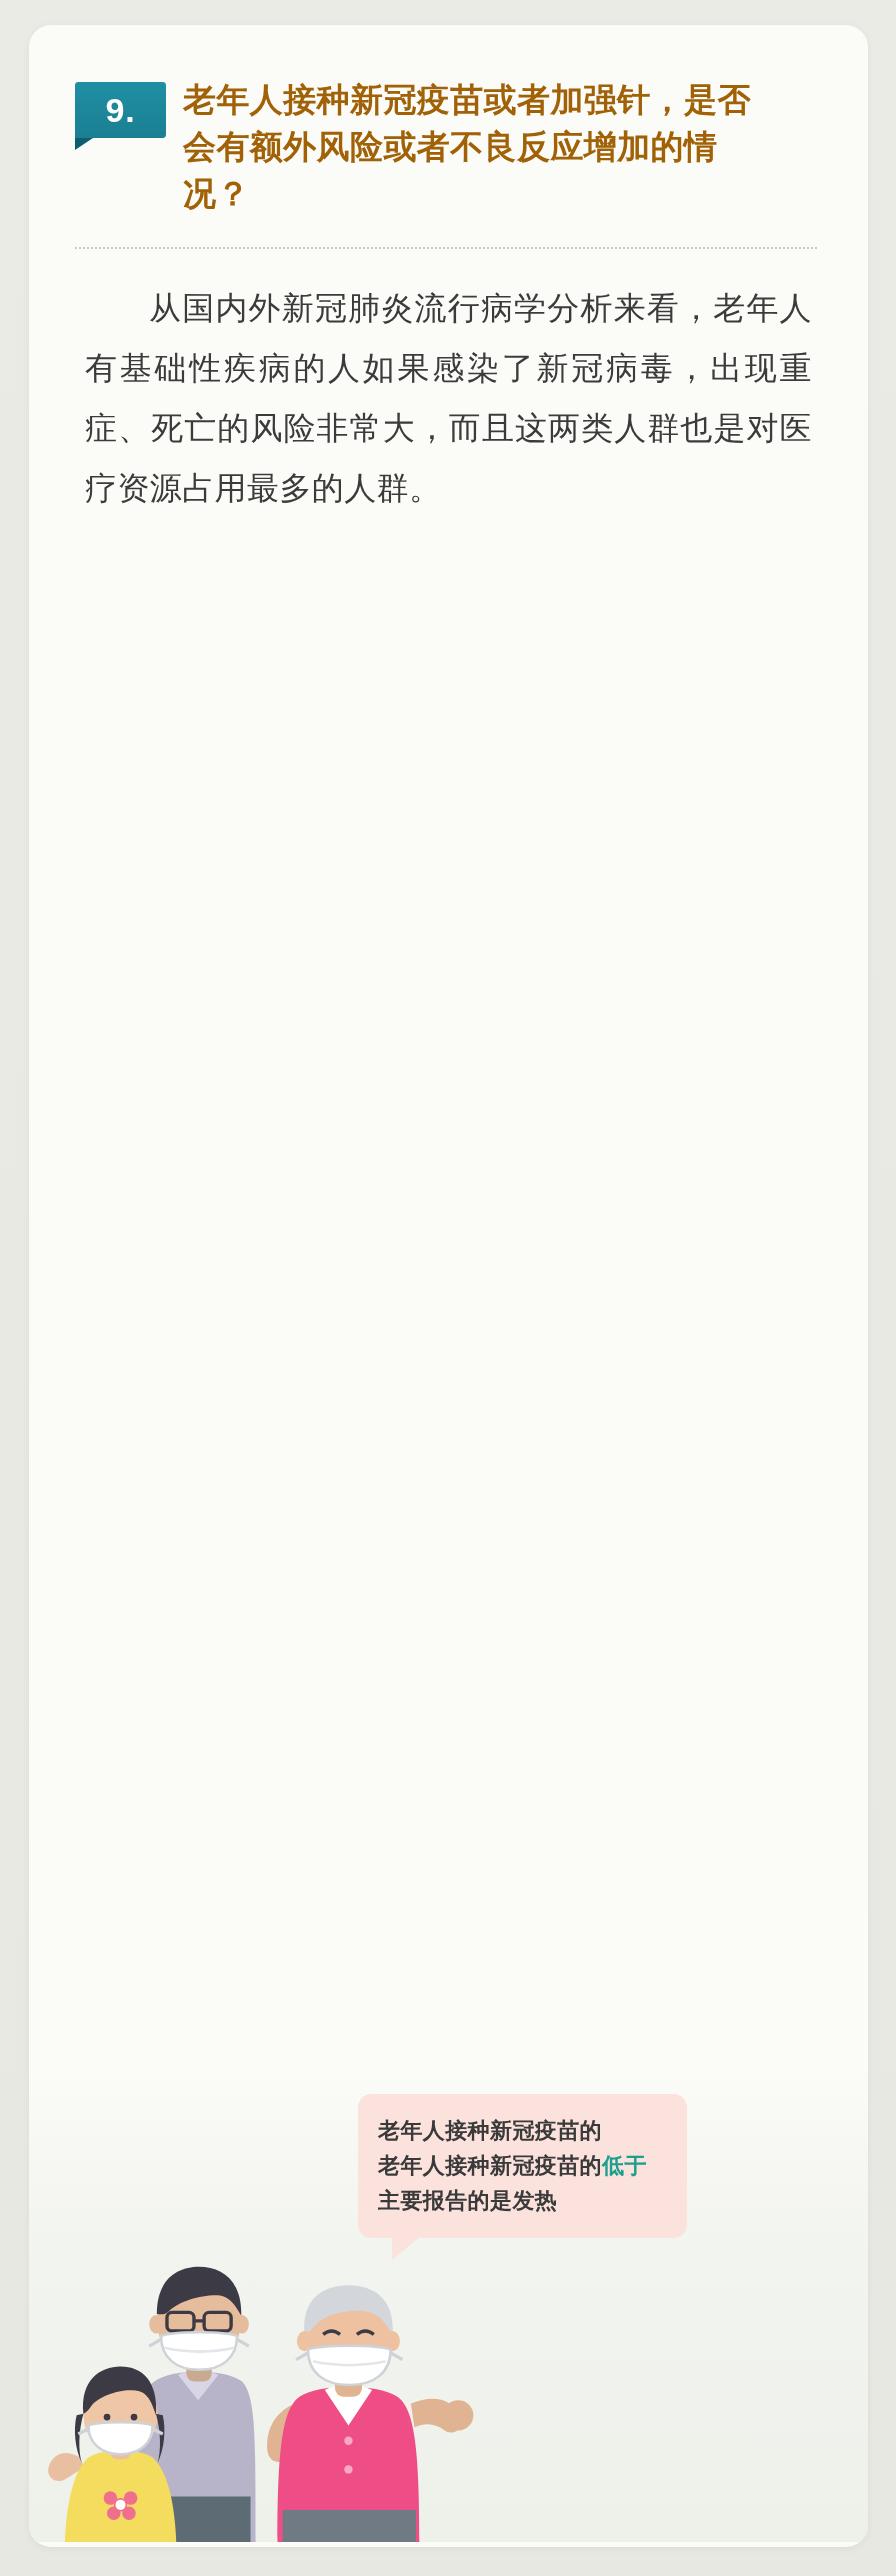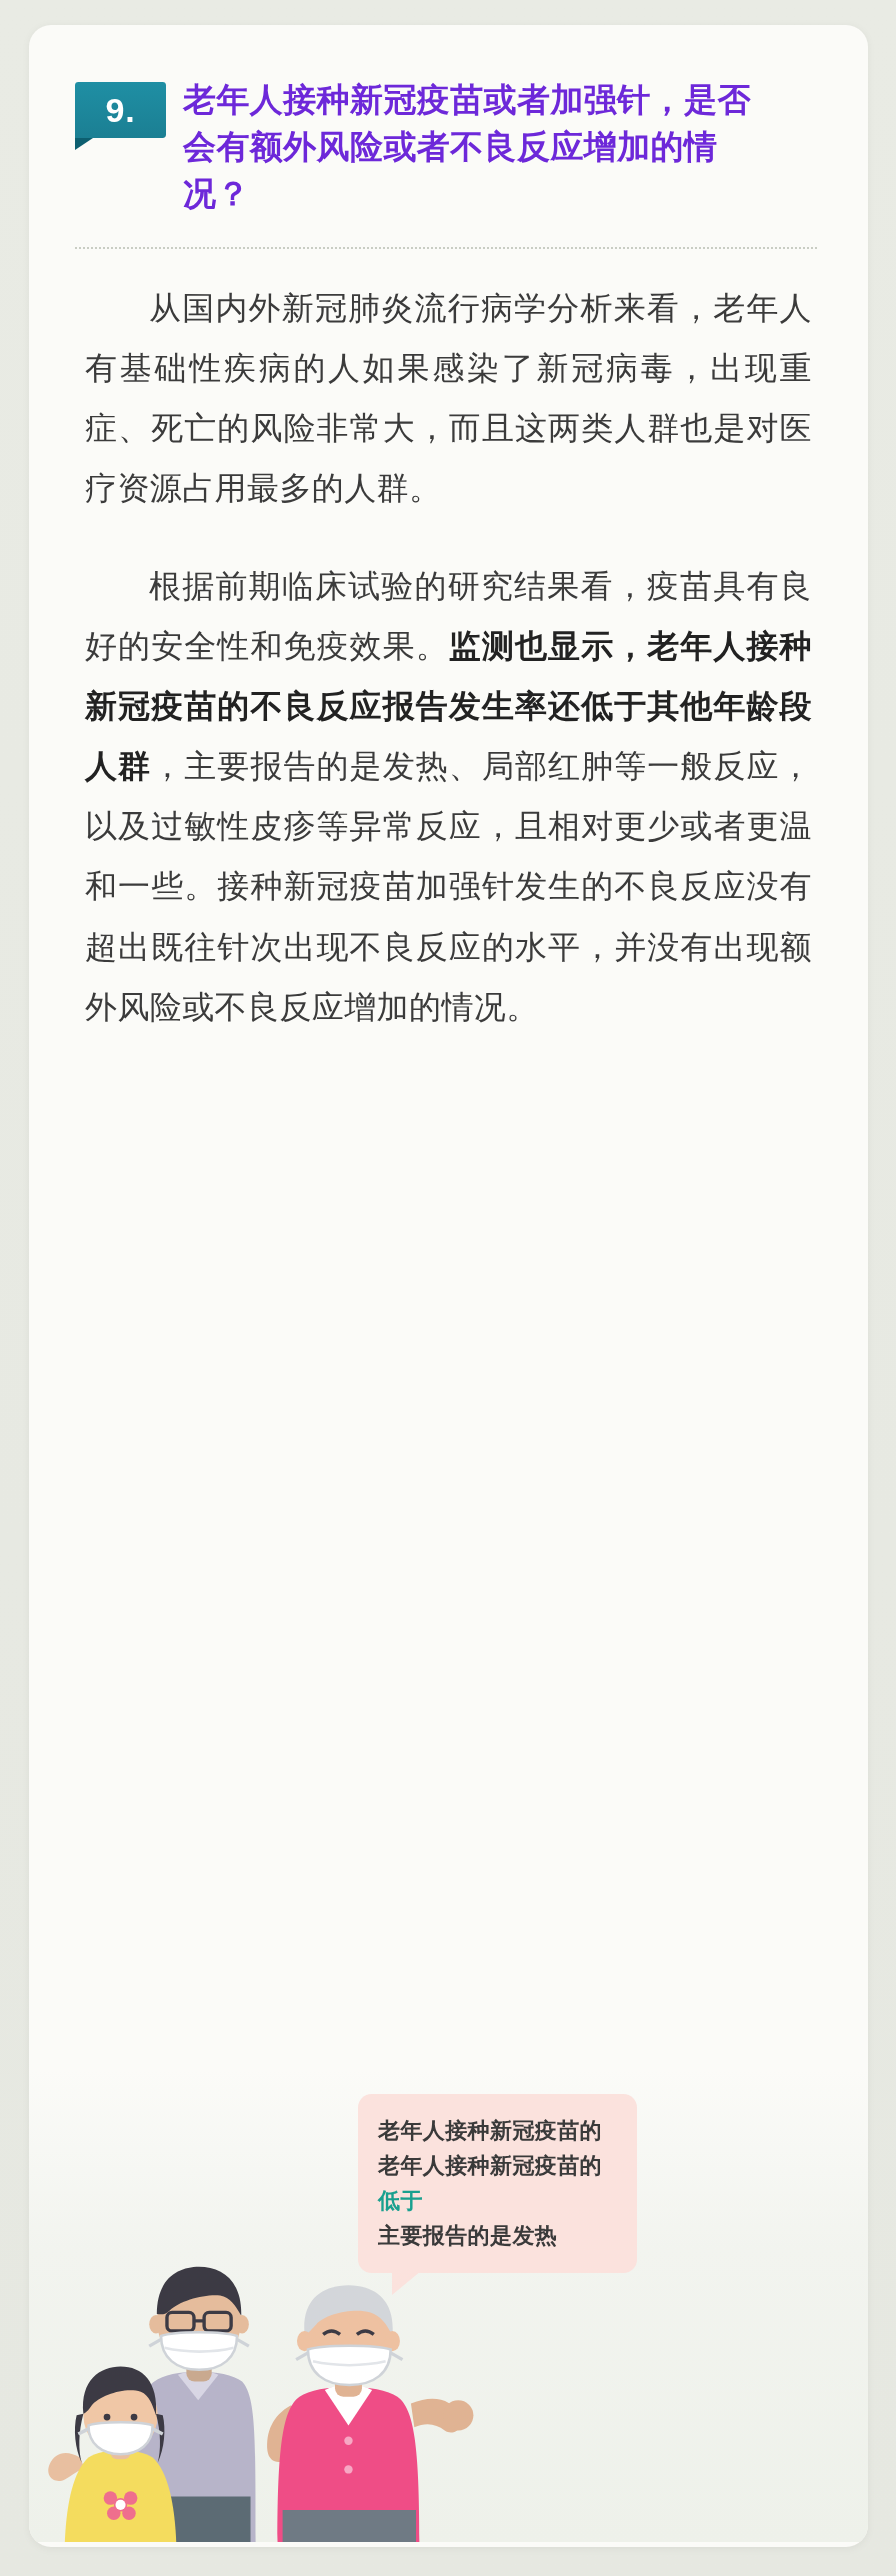--- a/index.html
+++ b/index.html
@@ -61,21 +61,21 @@
     width: 91px; height: 56px;
     display: flex;
     align-items: center;
     justify-content: center;
     color: #ffffff;
     font-size: 34px;
     font-weight: bold;
     letter-spacing: 0.8px;
   }
   .title {
-    color: #6d28d9;
+    color: #a16207;
     font-size: 33px;
     font-weight: bold;
     line-height: 1.42;
     letter-spacing: 0.4px;
     padding-top: 3.4px;
     max-width: 591px;
   }
   .divider {
     margin: 29px 51px 0 46px;
     height: 0;
@@ -101,21 +101,21 @@
   .illus {
     position: relative;
     height: 473px;
     margin-top: 8.4px;
     background: linear-gradient(180deg, #fbfbf8 0%, #f2f4ef 38%, #eef1ea 100%);
   }
   .bubble {
     position: absolute;
     left: 329px;
     top: 25px;
-    width: 279px;
+    width: 329px;
     background: #fbe2dd;
     border-radius: 13.5px;
     padding: 18.6px 20px 20px 20px;
   }
   .bubble .btext {
     font-size: 22px;
     font-weight: bold;
     line-height: 1.6;
     color: #3a3a3a;
     letter-spacing: 0.4px;
@@ -144,21 +144,20 @@
       <div class="tail"></div>
       <div class="num">9.</div>
     </div>
     <div class="title">老年人接种新冠疫苗或者加强针，是否会有额外风险或者不良反应增加的情况？</div>
   </div>
 
   <div class="divider"></div>
 
   <div class="content">
     <p class="para">从国内外新冠肺炎流行病学分析来看，老年人有基础性疾病的人如果感染了新冠病毒，出现重症、死亡的风险非常大，而且这两类人群也是对医疗资源占用最多的人群。</p>
-    <p class="para last"><span>根据前期临床试验的研究结果看，疫苗具有良好的安全性和免疫效果。</span><b>监测也显示，老年人接种新冠疫苗的不良反应报告发生率还低于其他年龄段人群</b><span>，主要报告的是发热、局部红肿等一般反应，以及过敏性皮疹等异常反应，且相对更少或者更温和一些。接种新冠疫苗加强针发生的不良反应没有超出既往针次出现不良反应的水平，并没有出现额外风险或不良反应增加的情况。</span></p>
   </div>
 
   <div class="illus">
 
     <div class="bubble">
       <div class="btext">
         <span>老年人接种新冠疫苗的</span><br>
         <span>老年人接种新冠疫苗的</span><span class="hl">低于</span><br>
         <span>主要报告的是发热</span>
       </div>

